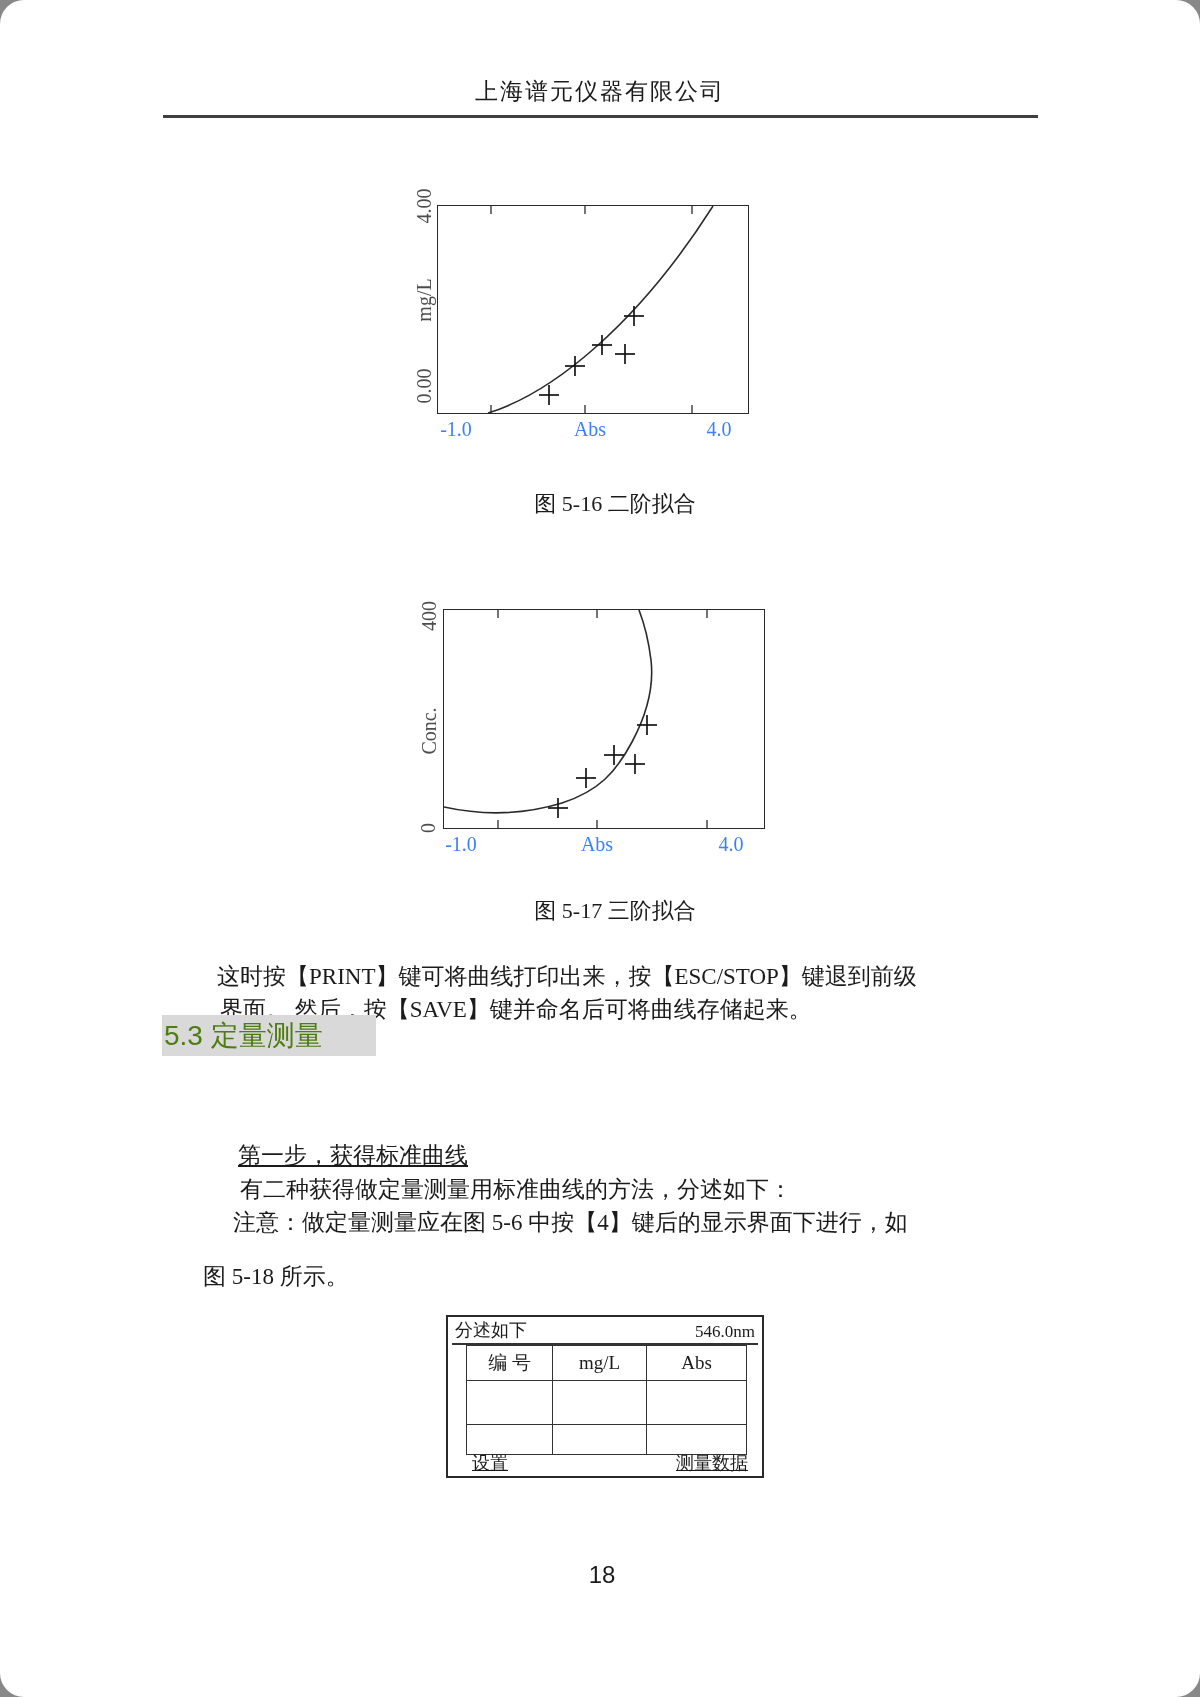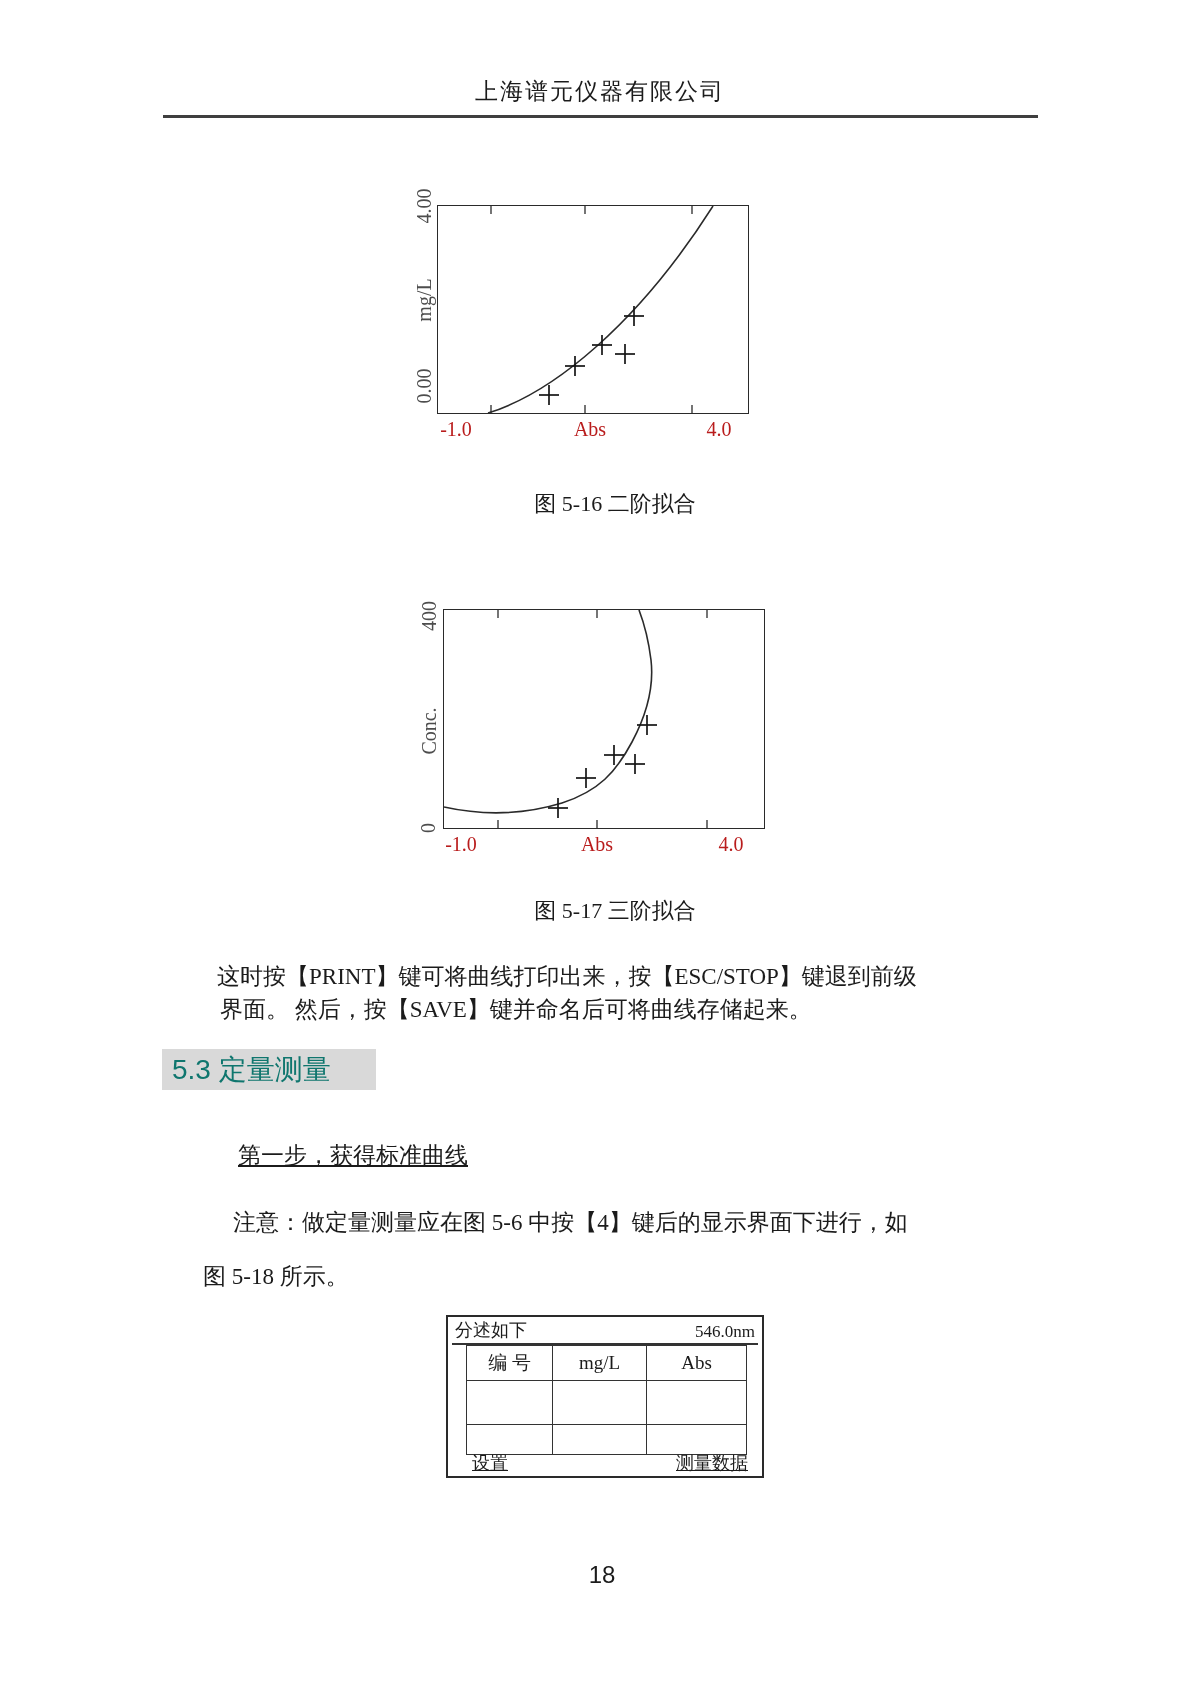--- a/index.html
+++ b/index.html
@@ -1,54 +1,54 @@
 <!DOCTYPE html>
 <html><head>
 <meta charset="utf-8">
 <style>
   html,body{margin:0;padding:0;background:#888;}
   .page{
     position:relative;width:1200px;height:1697px;margin:0 auto;background:#ffffff;
-    font-family:"Liberation Serif","DejaVu Serif",serif;color:#1b1b1b;overflow:hidden;
+    font-family:"Liberation Serif","DejaVu Serif",serif;color:#1b1b1b;overflow:hidden;border-radius:24px;
   }
   
   .header-title{position:absolute;top:76px;left:0;width:1200px;text-align:center;
     font-size:23px;letter-spacing:2px;}
   .header-rule{position:absolute;left:163px;top:115px;width:875px;height:3px;background:#3f3f3f;}
 
   
   .plot-box{position:absolute;border:1.5px solid #2a2a2a;box-sizing:content-box;}
   .plot-box svg{display:block;}
   .vlabel{position:absolute;transform:translate(-50%,-50%) rotate(-90deg);white-space:nowrap;
     color:#4d4d4d;font-size:20px;}
   .xlabel{position:absolute;transform:translate(-50%,-50%);white-space:nowrap;
-    color:#b91c1c;font-size:20px;}
+    color:#3b82f6;font-size:20px;}
   .tick{stroke:#2a2a2a;stroke-width:1.3px;}
   .fitcurve{stroke:#2a2a2a;stroke-width:1.6px;fill:none;}
   .mk{stroke:#151515;stroke-width:1.7px;}
 
   #plot1{left:437px;top:205px;width:310px;height:207px;}
   #plot2{left:443px;top:609px;width:320px;height:218px;}
 
   .caption{position:absolute;left:0;width:1230px;text-align:center;font-size:22px;white-space:nowrap;}
   #cap1{top:489px;}
   #cap2{top:896px;}
   #cap3{top:1488px;width:1184px;font-size:23px;font-family:"Liberation Sans","DejaVu Sans",sans-serif;}
 
   .bodyline{position:absolute;font-size:23px;white-space:nowrap;}
   #pp1{left:217px;top:961px;}
   #pp2{left:220px;top:994px;}
   #ps1{left:238px;top:1140px;text-decoration:underline;}
   #ps2{left:240px;top:1174px;}
   #ps3{left:233px;top:1207px;}
   #ps4{left:203px;top:1240px;margin-top:21px;}
 
-  .section-heading{position:absolute;left:162px;top:1049px;width:214px;height:41px;
+  .section-heading{position:absolute;left:162px;top:1015px;width:214px;height:41px;
     background:#d9d9d9;font-family:"Liberation Sans","DejaVu Sans",sans-serif;
-    font-size:28px;line-height:41px;padding-left:10px;box-sizing:border-box;white-space:nowrap;color:#0f766e;}
+    font-size:28px;line-height:41px;padding-left:2px;box-sizing:border-box;white-space:nowrap;color:#4d7c0f;}
 
   
   .screen-box{position:absolute;left:446px;top:1315px;width:318px;height:163px;
     border:2px solid #2a2a2a;box-sizing:border-box;}
   .screen-status{position:absolute;left:4px;right:4px;top:2px;height:23px;
     border-bottom:2px solid #333;display:flex;justify-content:space-between;
     align-items:flex-end;padding:0 3px 1px 3px;}
   .screen-status .t1{font-size:18px;}
   .screen-status .t2{font-size:17px;}
   .mtable{position:absolute;left:18px;top:28px;border-collapse:collapse;table-layout:fixed;}
@@ -128,20 +128,21 @@
   <div class="xlabel" style="left:597px;top:844px;">Abs</div>
   <div class="xlabel" style="left:731px;top:844px;">4.0</div>
   <div class="caption" id="cap2">图  5-17 三阶拟合</div>
 
   <div class="bodyline" id="pp2">界面。 然后，按【SAVE】键并命名后可将曲线存储起来。</div>
   <div class="bodyline" id="pp1">这时按【PRINT】键可将曲线打印出来，按【ESC/STOP】键退到前级</div>
 
   <div class="section-heading">5.3 定量测量</div>
 
   <div class="bodyline" id="ps1">第一步，获得标准曲线</div>
+  <div class="bodyline" id="ps2">有二种获得做定量测量用标准曲线的方法，分述如下：</div>
   <div class="bodyline" id="ps3">注意：做定量测量应在图 5-6 中按【4】键后的显示界面下进行，如</div>
   <div class="bodyline" id="ps4">图 5-18 所示。</div>
 
   <div class="screen-box">
     <div class="screen-status">
       <span class="t1">分述如下</span>
       <span class="t2">546.0nm</span>
     </div>
     <table class="mtable">
       <tbody>

